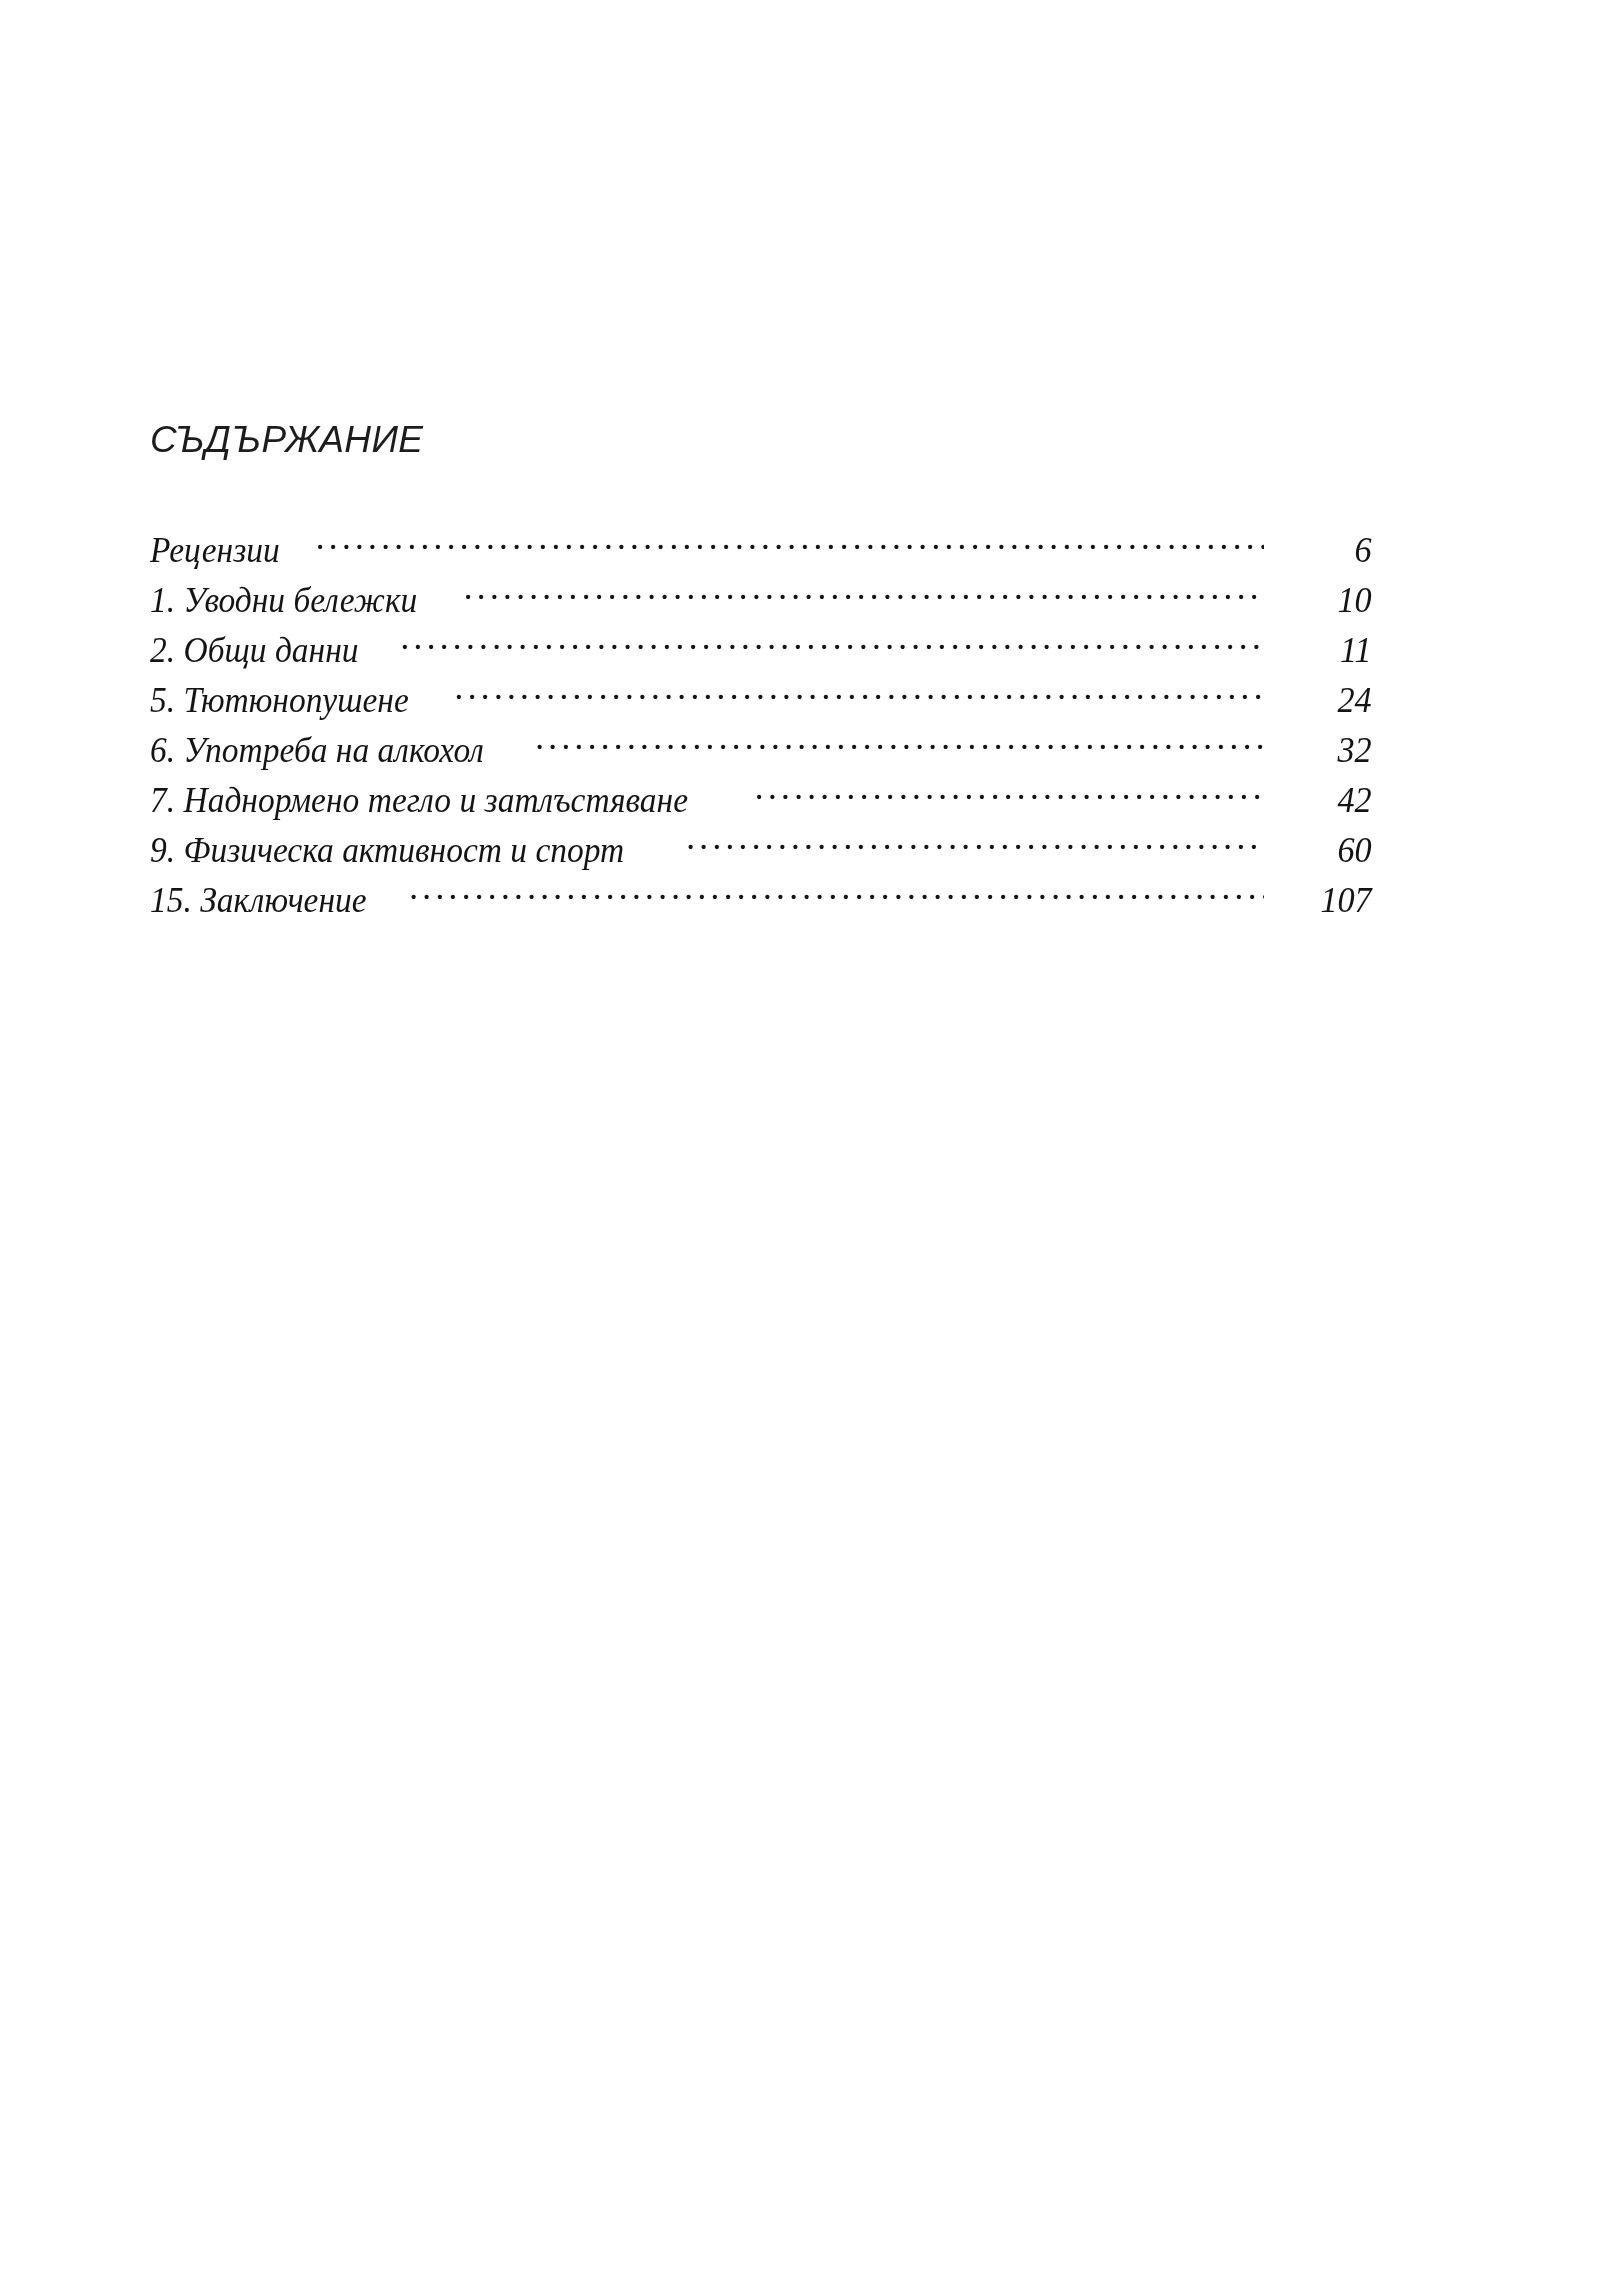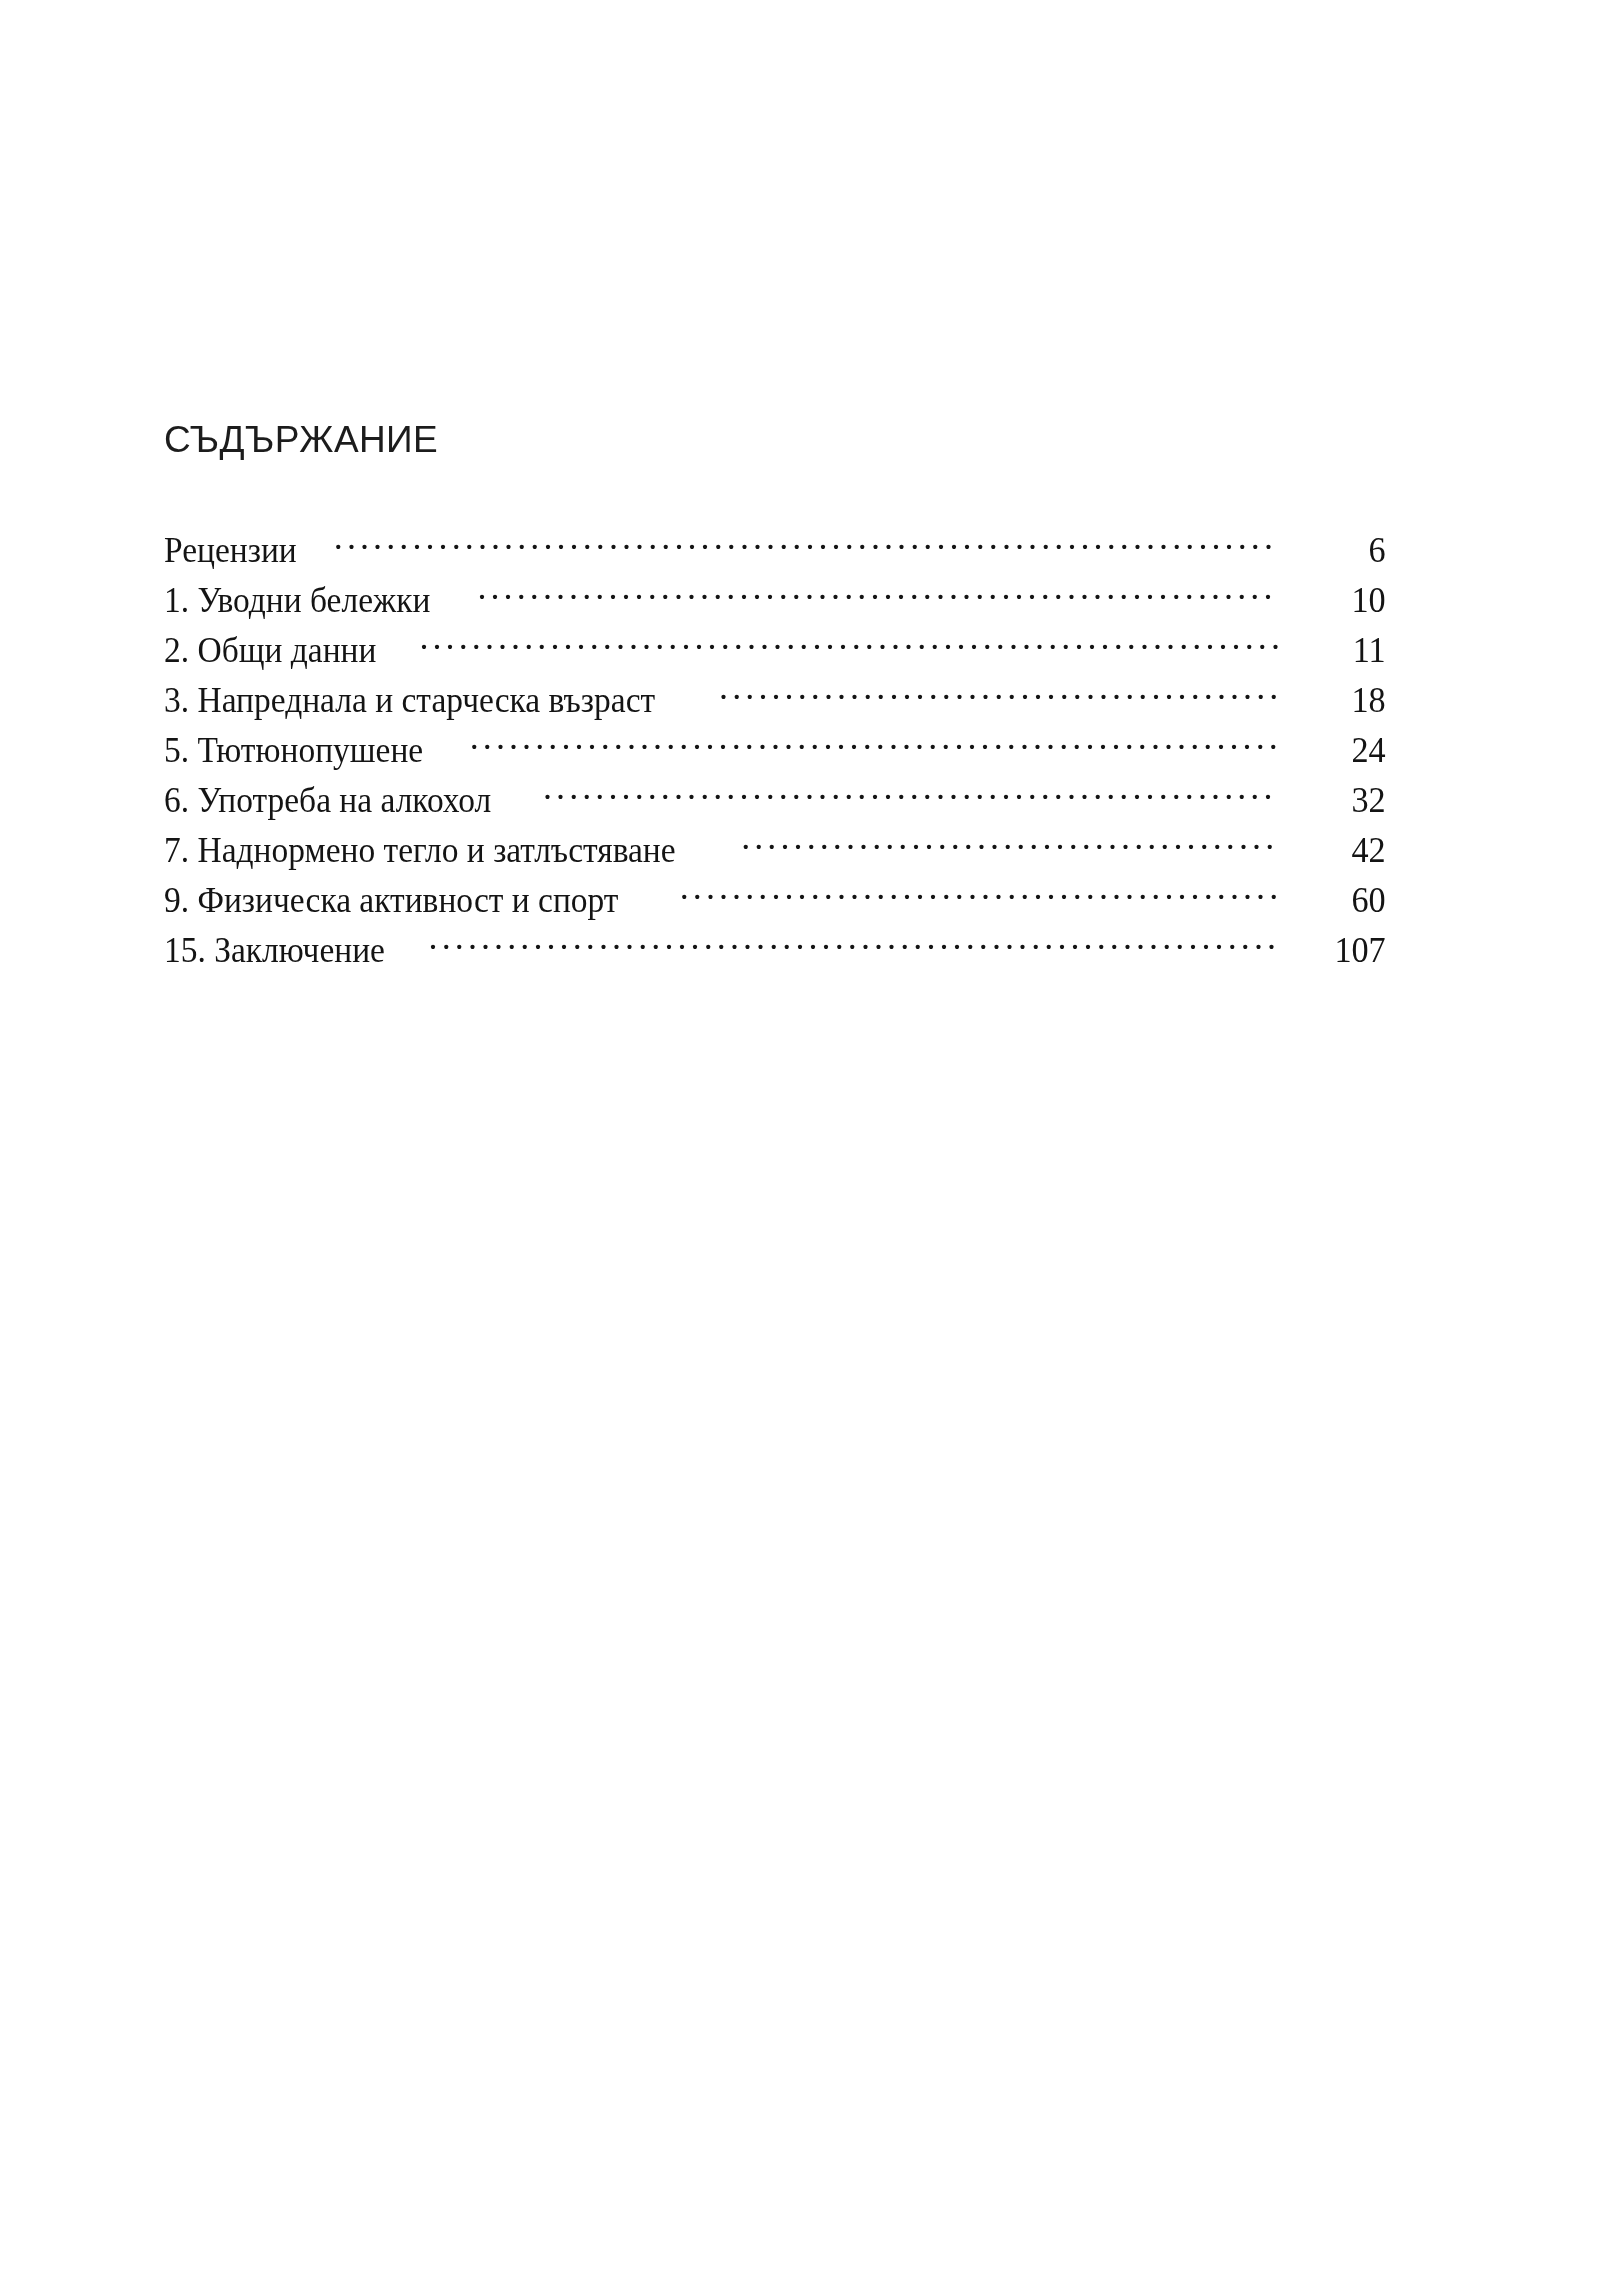--- a/index.html
+++ b/index.html
@@ -21,23 +21,24 @@
     position: absolute;
     left: 0;
     top: 0;
     width: 1616px;
     height: 2293px;
     background: #ffffff;
   }
 
   #content {
     position: absolute;
-    left: 164px;
+    left: 150px;
     top: 421px;
     width: 1222px;
+    font-style: italic;
   }
 
   
   .toc-title {
     font-family: "Liberation Sans", "DejaVu Sans", sans-serif;
     font-size: 37px;
     font-weight: 400;
     letter-spacing: 0.4px;
     color: #1c1c1c;
     line-height: 1.05;
@@ -123,25 +124,20 @@
         <span class="toc-label">1. Уводни бележки</span>
         <span class="toc-leader"></span>
         <span class="toc-page">10</span>
       </li>
       <li class="toc-row">
         <span class="toc-label">2. Общи данни</span>
         <span class="toc-leader"></span>
         <span class="toc-page">11</span>
       </li>
       <li class="toc-row">
-        <span class="toc-label">3. Напреднала и старческа възраст</span>
-        <span class="toc-leader"></span>
-        <span class="toc-page">18</span>
-      </li>
-      <li class="toc-row">
         <span class="toc-label">5. Тютюнопушене</span>
         <span class="toc-leader"></span>
         <span class="toc-page">24</span>
       </li>
       <li class="toc-row">
         <span class="toc-label">6. Употреба на алкохол</span>
         <span class="toc-leader"></span>
         <span class="toc-page">32</span>
       </li>
       <li class="toc-row">

